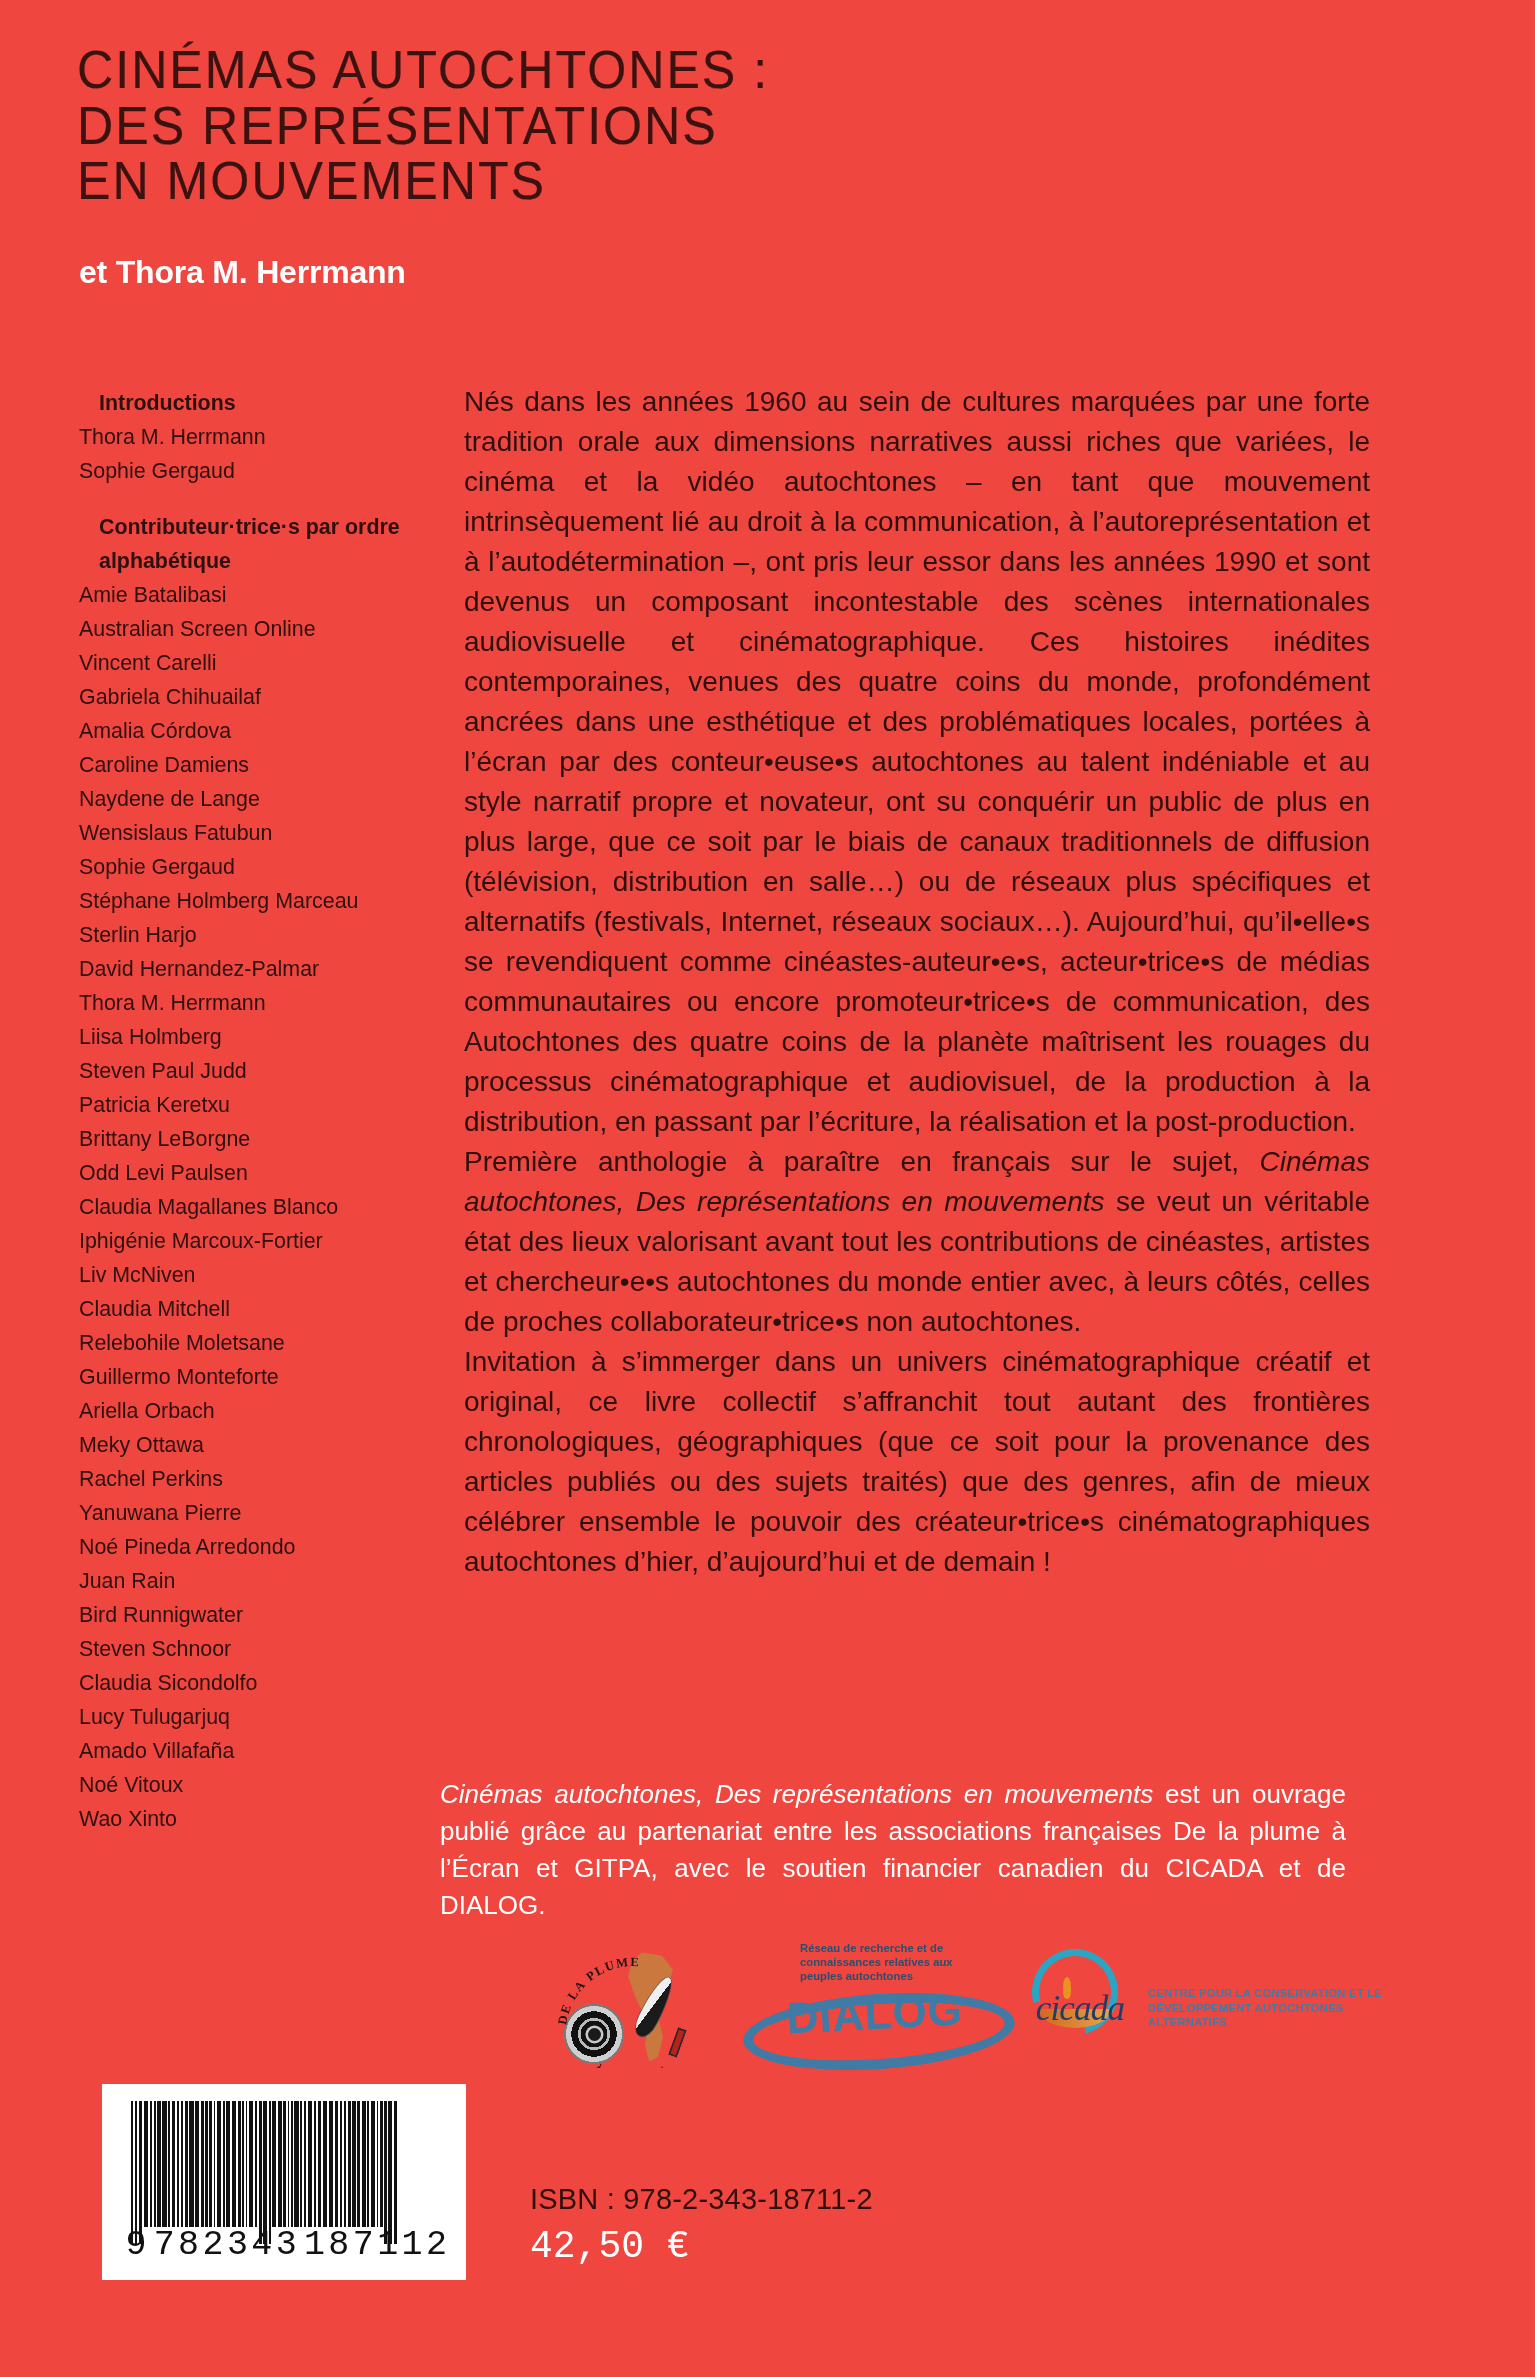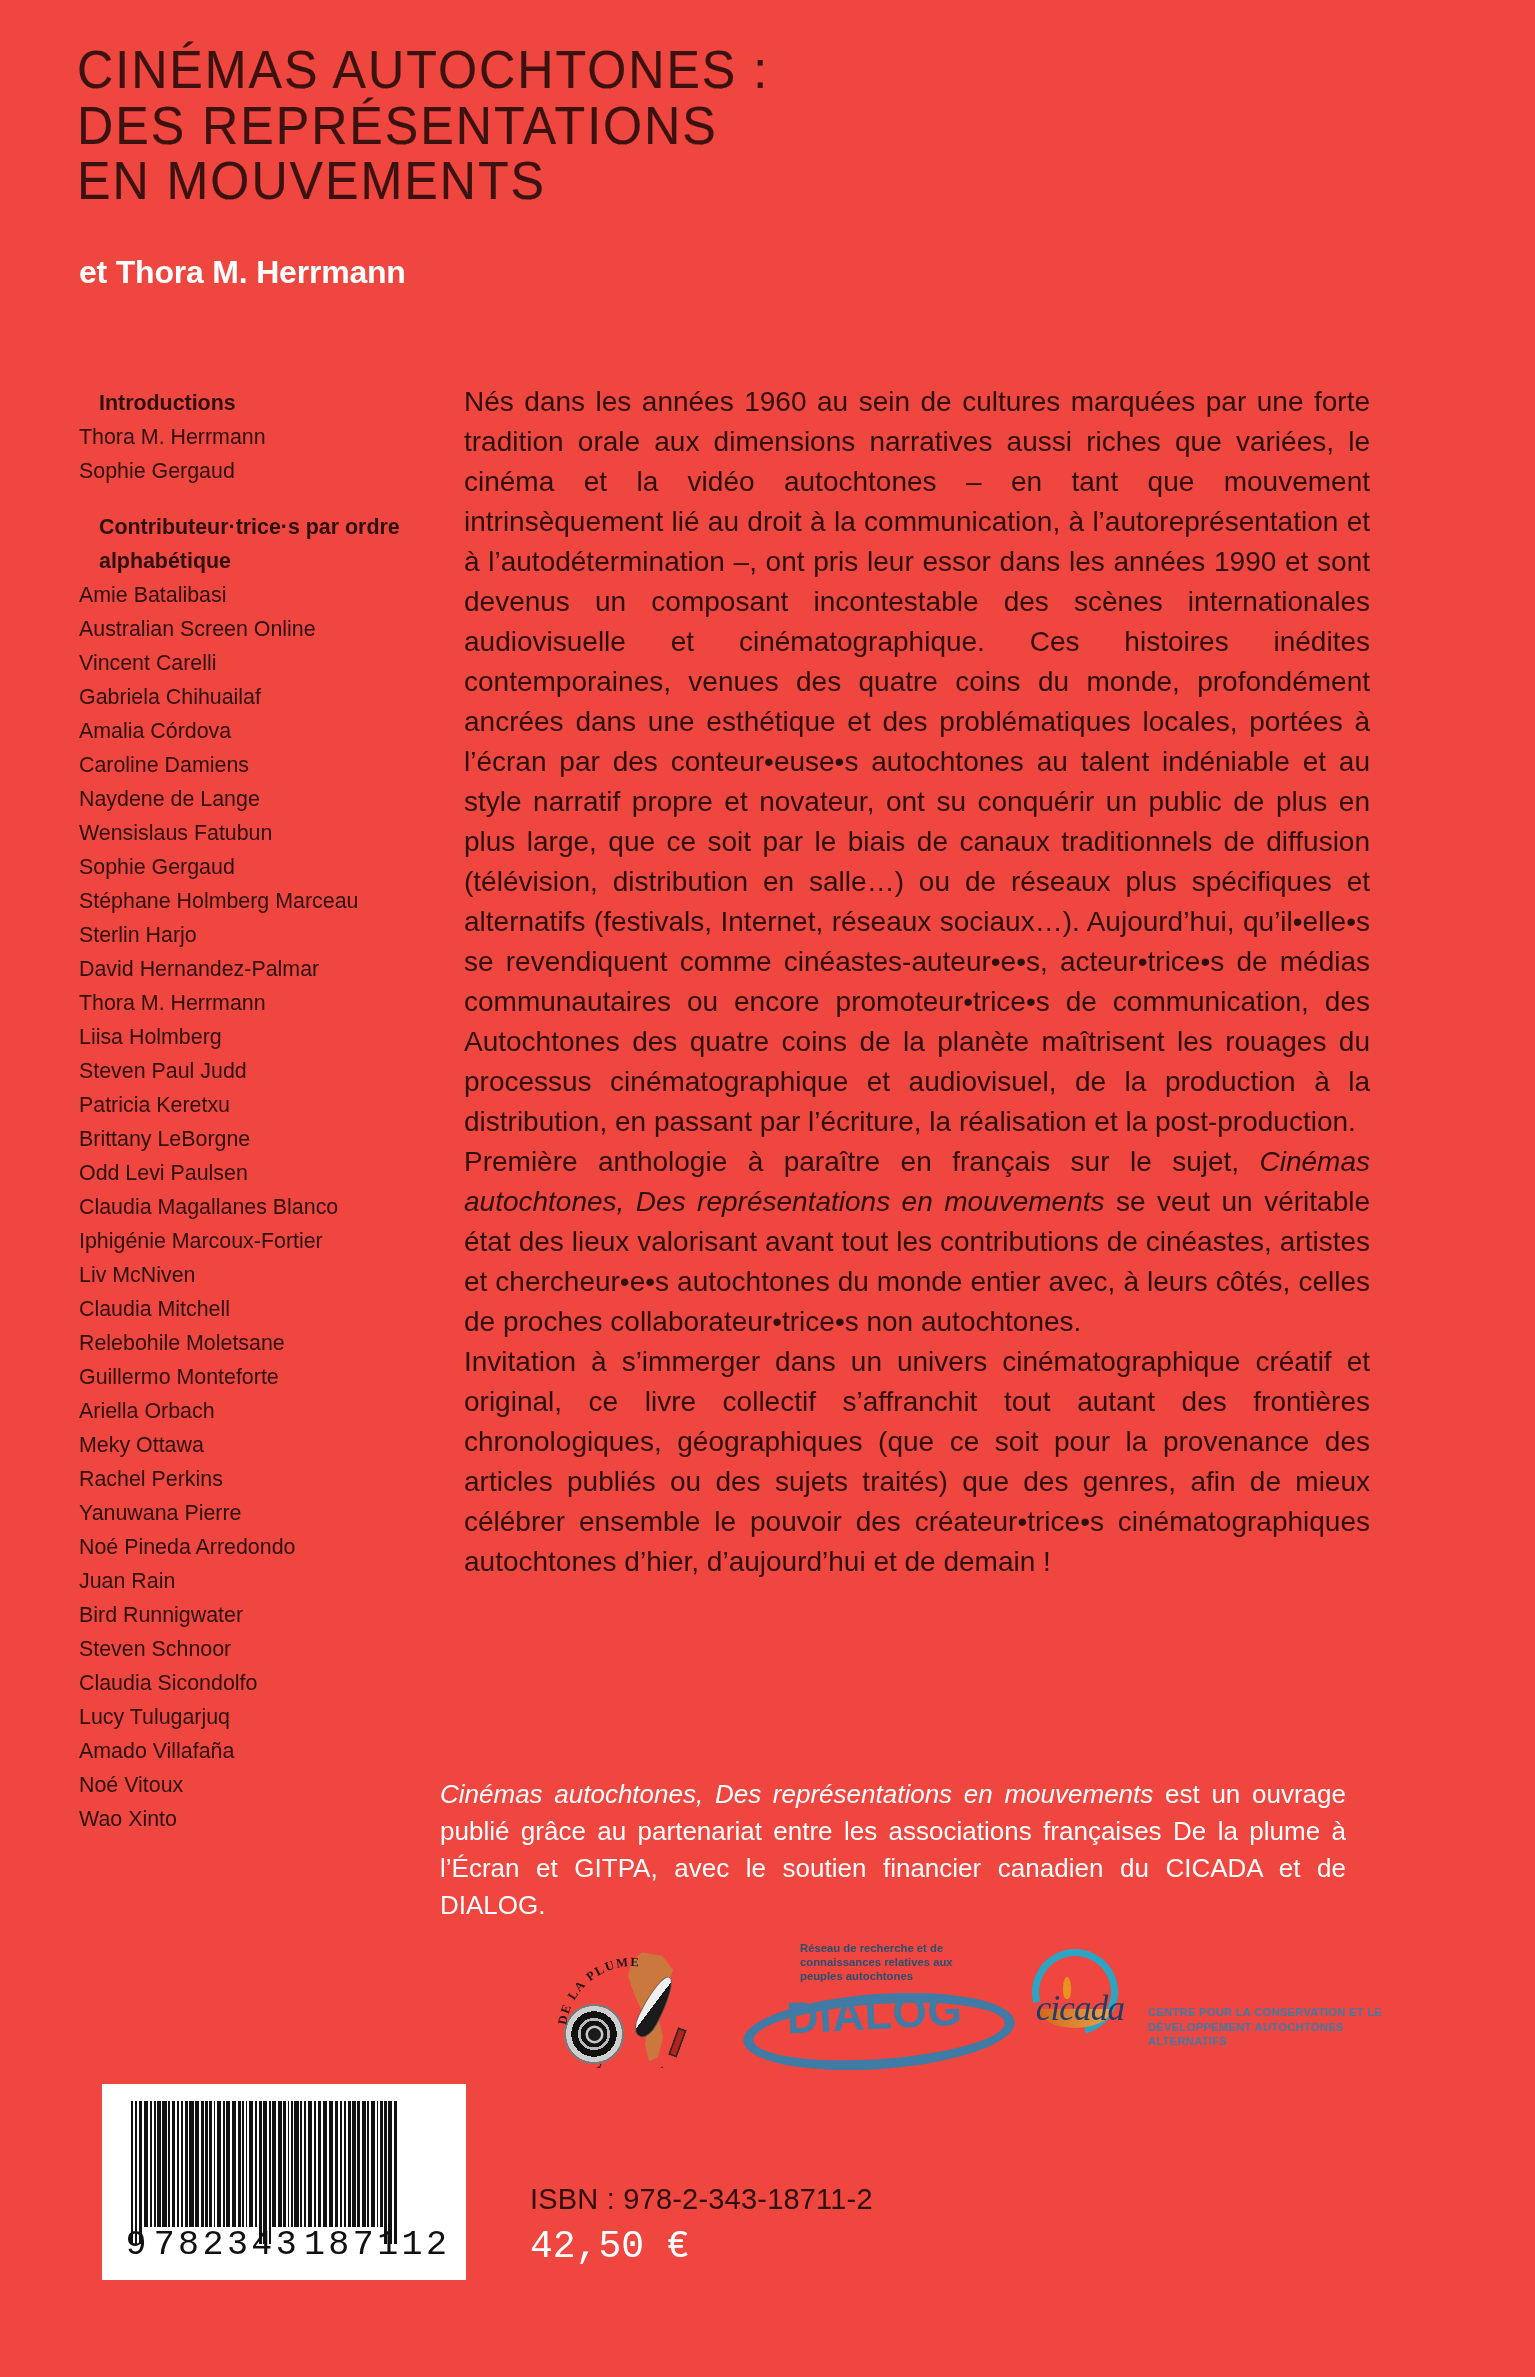--- a/index.html
+++ b/index.html
@@ -132,21 +132,21 @@
     background:linear-gradient(90deg,#d1691f,#e8a24a);
     border-radius:0 0 50% 50%/0 0 100% 100%;
   }
   .cicada .word{
     position:absolute;left:11.7px;top:52px;width:109px;
     color:#1f3d66;font-size:35px;font-style:italic;font-weight:normal;
     font-family:"Liberation Serif",serif;letter-spacing:-0.8px;
   }
   .cicada .sub{
     position:absolute;left:124px;top:49px;width:235px;
-    color:#3f7ba5;font-size:11.3px;font-weight:bold;line-height:14.3px;letter-spacing:0.2px;margin-top:19px;
+    color:#3f7ba5;font-size:11.3px;font-weight:bold;line-height:14.3px;letter-spacing:0.2px;
   }
 
   
   .barcode-box{
     position:absolute;left:102px;top:2084px;width:364px;height:196px;
     background:#ffffff;
   }
   .barcode-bars{position:absolute;left:28.5px;top:17px;height:126px;width:307px;display:flex;align-items:flex-start;}
   .barcode-bars span{display:block;background:#111;margin-right:1.7px;}
   .barcode-digits{

